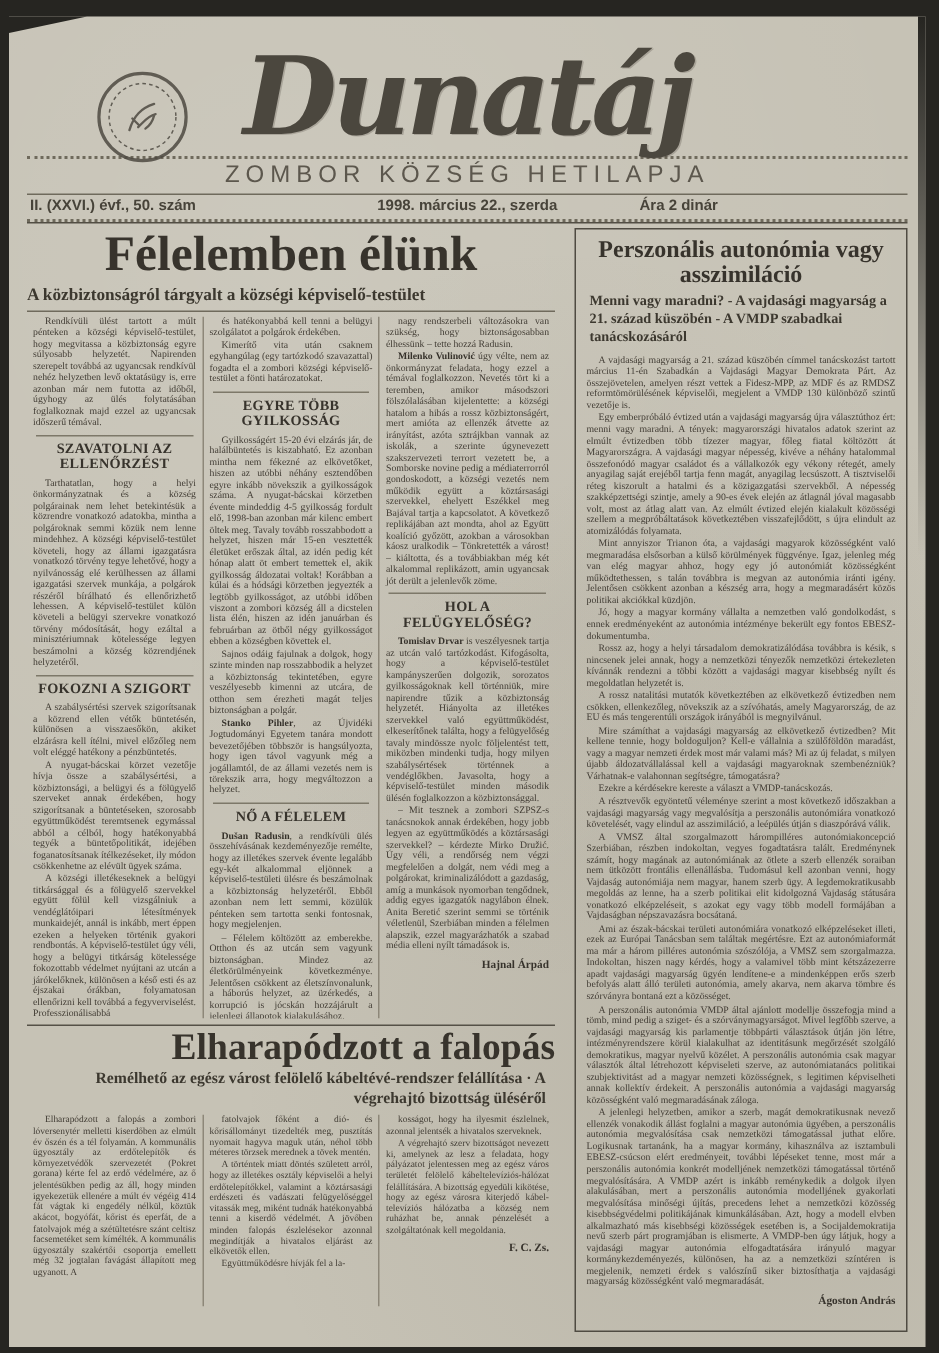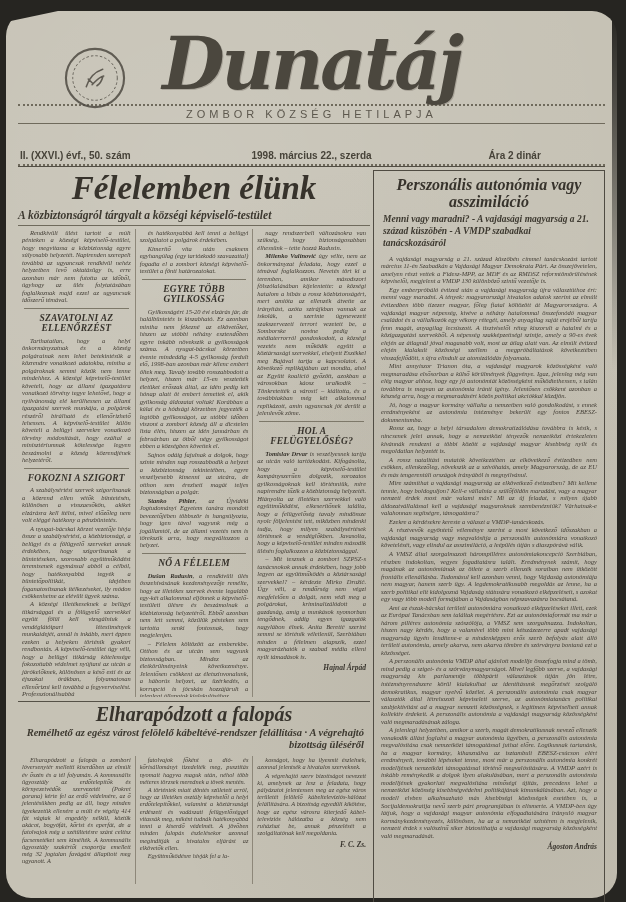--- a/index.html
+++ b/index.html
@@ -10,55 +10,54 @@
     position:relative;
   }
   .paper {
     position:absolute; left:6px; top:11px; right:9px; bottom:4px;
     background:
       radial-gradient(120% 90% at 30% 18%, rgba(255,255,255,0.10), transparent 60%),
       radial-gradient(100% 80% at 85% 78%, rgba(96,88,70,0.12), transparent 60%),
       radial-gradient(60% 40% at 60% 45%, rgba(110,100,80,0.07), transparent 70%),
       #c6c2b5;
     color:#3e3a33;
-    border-radius:25px;
   }
   .corner-wedge { position:absolute; top:0; left:0; width:0; height:0;
     border-top:11px solid #262521; border-right:52px solid transparent; }
   .edge-sliver { position:absolute; top:0; right:0; width:5px; height:360px;
     background:linear-gradient(to bottom,#262521 0%, rgba(38,37,33,0) 100%); }
   .inner { position:absolute; left:12px; right:12px; top:0; bottom:0; }
 
   
   .masthead { position:relative; padding-top:20px; }
   .seal { position:absolute; left:46px; top:36px; opacity:0.85; }
   .mast-title {
     text-align:center; font-family:"DejaVu Serif",serif;
     font-style:italic; font-weight:bold; font-size:72px; line-height:0.92;
     color:#4b473e; letter-spacing:-3px;
     text-shadow:1px 1px 0 rgba(70,65,55,0.25);
   }
   .rule-dotted { border-top:2px dotted #6f6a5c; margin-top:7px; }
   .mast-sub {
     text-align:center; font-family:"Liberation Sans",sans-serif;
-    font-size:11px; letter-spacing:4px; color:#5c574d; padding:2px 0 3px;
+    font-size:16px; letter-spacing:4px; color:#5c574d; padding:2px 0 3px;
   }
   .rule-thin  { border-top:1px solid #6f6a5c; }
   .info-row {
     display:flex; align-items:center;
     font-family:"Liberation Sans",sans-serif; font-weight:bold;
-    font-size:10px; color:#474339; padding:2px 2px 3px;margin-top:24px;
+    font-size:10px; color:#474339; padding:2px 2px 3px;
   }
   .info-row .i-left  { flex:1; text-align:left; }
   .info-row .i-mid   { flex:1.3; text-align:center; }
-  .info-row .i-right { flex:1; text-align:center; }
+  .info-row .i-right { flex:1; text-align:left; }
   .rule-heavy { border-top:1px solid #524e44; margin-bottom:3px; }
 
   
-  .content { display:flex; gap:3px; margin-top:1px;font-style:italic; }
+  .content { display:flex; gap:13px; margin-top:1px; }
   .left-pane { width:352px; flex:none; }
   .right-box {
     flex:1; border:1px solid #4f4b42; padding:4px 7px;
     height:726px; overflow:hidden;
   }
 
   
   .lead-headline { font-size:33px; font-weight:bold; text-align:center;
     color:#37332c; line-height:1.05; margin-top:1px; }
   .lead-subhead  { font-size:11.5px; font-weight:bold; text-align:left;
@@ -72,21 +71,21 @@
   .bp b { color:#35312a; }
   .subhead { border-top:1px solid #7d7869; margin:4px 2px 3px; padding-top:4px;
     text-align:center; font-weight:bold; font-size:9.5px; line-height:1.12;
     color:#37332c; letter-spacing:0.2px; }
   .sig { text-align:right; font-weight:bold; font-size:7.5px;
     margin-top:3px; color:#37332c; }
 
   .article-divider { border-top:1px solid #555147; margin:4px 0 2px; }
 
   
-  .bottom-headline { font-size:20px; font-weight:bold; text-align:center;
+  .bottom-headline { font-size:25px; font-weight:bold; text-align:right;
     color:#37332c; line-height:1.05; margin-top:1px; }
   .bottom-subhead { font-size:10.5px; font-weight:bold; text-align:right;
     color:#3c382f; padding:2px 6px 4px; line-height:1.2; }
   .cols-bottom { display:flex; height:128px; overflow:hidden; }
   .cols-bottom .bp { font-size:6.3px; }
 
   
   .right-headline { font-size:16px; font-weight:bold; text-align:center;
     line-height:1.03; color:#37332c; margin-top:2px; }
   .right-subhead { font-size:9.5px; font-weight:bold; 

